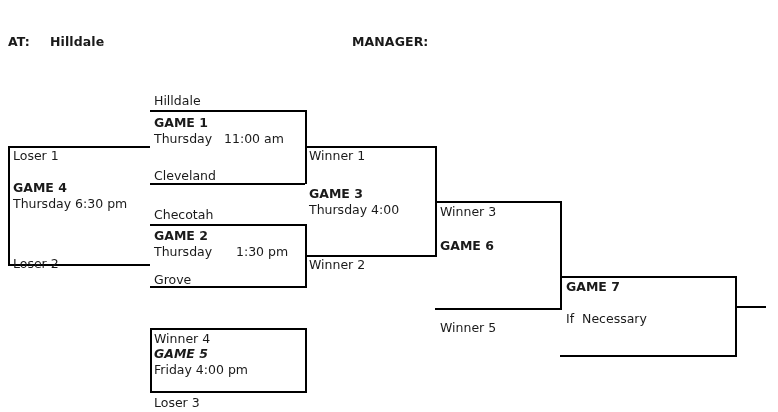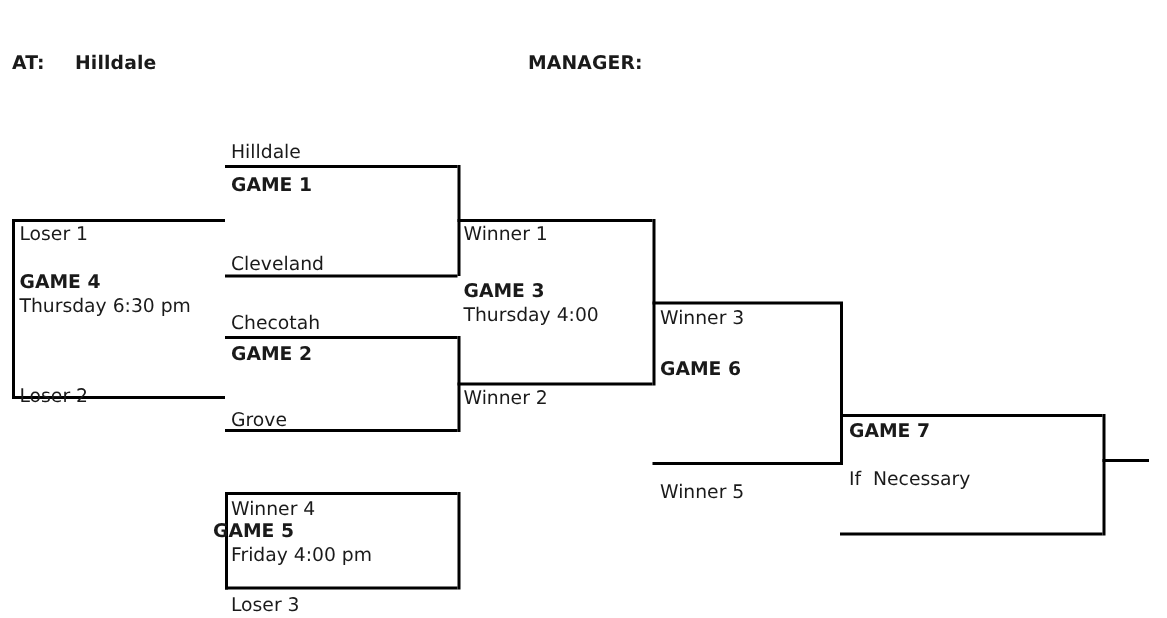--- a/index.html
+++ b/index.html
@@ -67,29 +67,31 @@
   <div class="lbl" style="left:13px; top:169px;">Thursday 6:30 pm</div>
   <div class="lbl" style="left:13px; top:229px;">Loser 2</div>
 
   <div class="hline" style="left:150px; top:82px; width:155px;"></div>
   <div class="lbl" style="left:154px; top:66px;">Hilldale</div>
 
   <div class="vline" style="left:305px; top:82px; height:74px;"></div>
   <div class="hline" style="left:150px; top:155px; width:155px;"></div>
 
   <div class="lbl b" style="left:154px; top:88px;">GAME 1</div>
+  <div class="lbl" style="left:154px; top:104px;">Thursday   11:00 am</div>
   <div class="lbl" style="left:154px; top:141px;">Cleveland</div>
 
   <div class="hline" style="left:150px; top:196px; width:155px;"></div>
   <div class="lbl" style="left:154px; top:180px;">Checotah</div>
 
   <div class="vline" style="left:305px; top:196px; height:64px;"></div>
   <div class="hline" style="left:150px; top:258px; width:155px;"></div>
 
   <div class="lbl b" style="left:154px; top:201px;">GAME 2</div>
+  <div class="lbl" style="left:154px; top:217px;">Thursday      1:30 pm</div>
   <div class="lbl" style="left:154px; top:245px;">Grove</div>
 
   <div class="hline" style="left:305px; top:118px; width:130px;"></div>
   <div class="hline" style="left:305px; top:227px; width:130px;"></div>
   <div class="vline" style="left:435px; top:118px; height:111px;"></div>
 
   <div class="lbl" style="left:309px; top:121px;">Winner 1</div>
   <div class="lbl b" style="left:309px; top:159px;">GAME 3</div>
   <div class="lbl" style="left:309px; top:175px;">Thursday 4:00</div>
   <div class="lbl" style="left:309px; top:230px;">Winner 2</div>
@@ -109,17 +111,17 @@
 
   <div class="lbl b" style="left:566px; top:252px;">GAME 7</div>
   <div class="lbl" style="left:566px; top:284px;">If  Necessary</div>
 
   <div class="hline" style="left:150px; top:300px; width:155px;"></div>
   <div class="hline" style="left:150px; top:363px; width:155px;"></div>
   <div class="vline" style="left:150px; top:300px; height:65px;"></div>
   <div class="vline" style="left:305px; top:300px; height:65px;"></div>
 
   <div class="lbl" style="left:154px; top:304px;">Winner 4</div>
-  <div class="lbl b" style="left:142px; top:319px;">GAME 5</div>
+  <div class="lbl b" style="left:154px; top:319px;font-style:italic;">GAME 5</div>
   <div class="lbl" style="left:154px; top:335px;">Friday 4:00 pm</div>
   <div class="lbl" style="left:154px; top:368px;">Loser 3</div>
 
 </div>
 
 </body></html>

